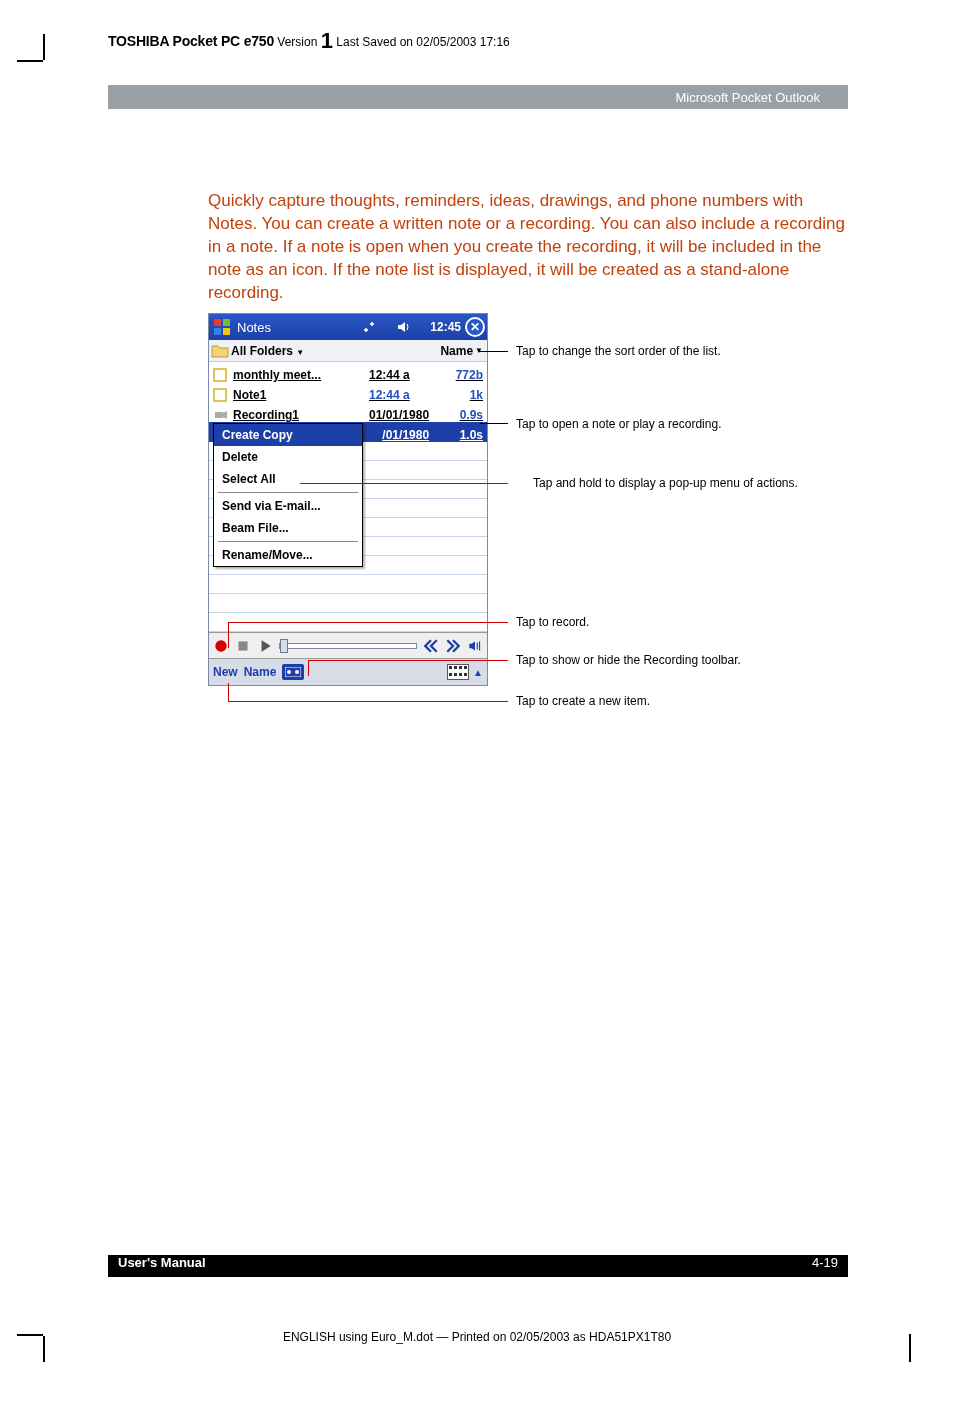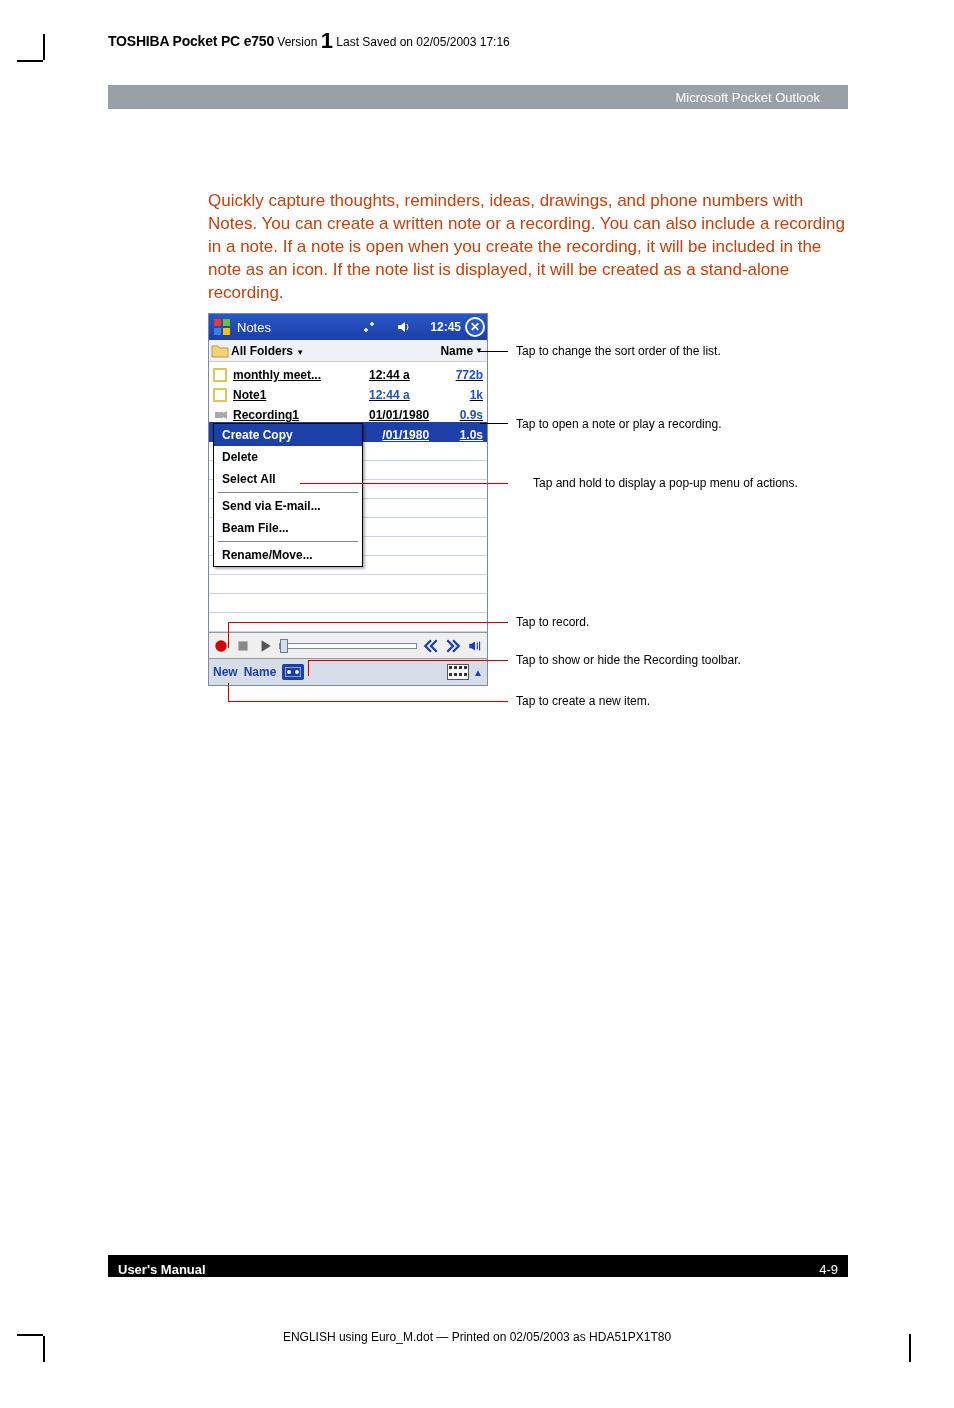--- a/index.html
+++ b/index.html
@@ -56,21 +56,21 @@
   .bottom-bar .b-cass { width:22px; height:16px; background:#1c3fa8; border-radius:2px; display:flex; align-items:center; justify-content:center;}
   .bottom-bar .b-cass svg { width:16px; height:10px;}
   .bottom-bar .spacer { flex:1;}
   .bottom-bar .kbd { width:22px; height:16px; border:1px solid #555; background:#fff; display:flex; flex-wrap:wrap;}
   .bottom-bar .kbd span{ width:3px;height:3px; margin:1px; background:#333;}
   .bottom-bar .up-tri { margin-left:4px; font-size:10px; color:#1c3fa8;}
   .callouts { position:absolute; left:0; top:0;}
   .callout-line { position:absolute; border-top:1px solid #000;}
   .callout-text { position:absolute; font-size:12px; line-height:1.3; color:#000; width:290px;}
   .red-line { position:absolute; border-top:1px solid #cc0000; border-left:1px solid #cc0000;}
-  .footer-bar { position:absolute; left:108px; top:1255px; width:740px; height:22px; background:#000; color:#fff; display:flex; align-items:flex-end; justify-content:space-between; padding:0 10px; font-size:13px;}
+  .footer-bar { position:absolute; left:108px; top:1255px; width:740px; height:22px; background:#000; color:#fff; display:flex; align-items:flex-start; justify-content:space-between; padding:0 10px; font-size:13px;}
   .footer-bar .left { font-weight:bold;}
   .footer-print { position:absolute; left:0; width:954px; top:1330px; text-align:center; font-size:12px; color:#000;}
 </style>
 </head>
 <body>
 <div class="page">
 
 <div class="crop-tl-v"></div>
 <div class="crop-tl-h"></div>
 <div class="crop-bl-v"></div>
@@ -262,18 +262,18 @@
 
       <div class="red-line" style="left:20px; top:388px; width:280px; border-left:none;"></div>
       <div class="red-line" style="left:20px; top:370px; height:18px; width:1px; border-top:none;"></div>
       <div class="callout-text" style="left:308px; top:381px;">Tap to create a new item.</div>
     </div>
   </div>
 </div>
 
 <div class="footer-bar">
   <span class="left">User's Manual</span>
-  <span>4-9</span>
+  <span>4-19</span>
 </div>
 
 <div class="footer-print">ENGLISH using Euro_M.dot — Printed on 02/05/2003 as HDA51PX1T80</div>
 
 </div>
 
 </body></html>

